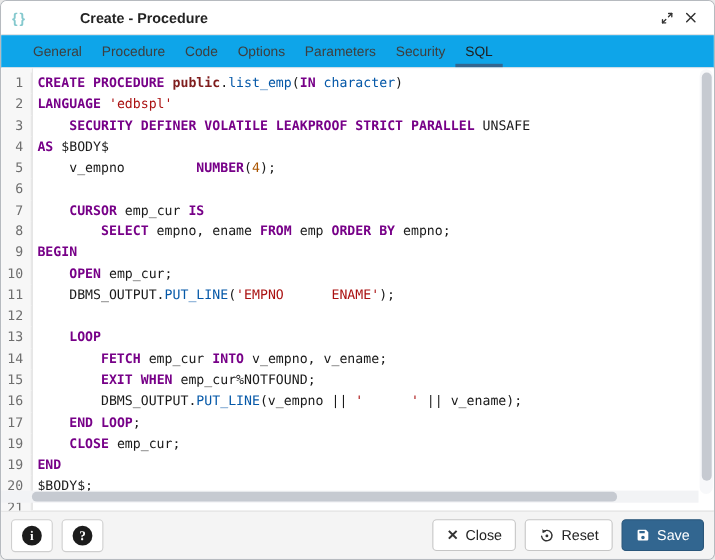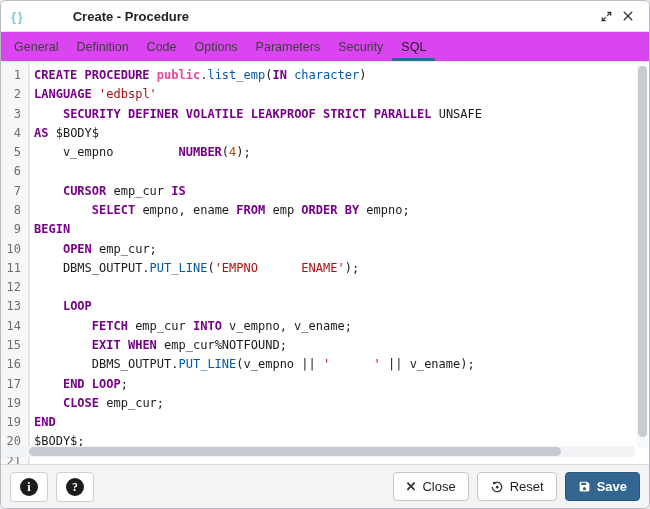--- a/index.html
+++ b/index.html
@@ -16,21 +16,21 @@
     padding:0 10px;border-bottom:1px solid #dde0e3;background:#fff;
   }
   .braces{color:var(--icon_teal,#85c9ce);font-weight:700;font-size:13px;letter-spacing:-1px;margin-right:3px;white-space:pre;}
   .title{font-size:13px;font-weight:700;color:#232323;margin-left:48px;}
   .title-spacer{flex:1;}
   .winbtn{width:22px;height:22px;display:flex;align-items:center;justify-content:center;cursor:pointer;border-radius:3px;}
   .winbtn svg{display:block;}
   
   .tabbar{
     height:30px;flex:0 0 30px;display:flex;align-items:stretch;
-    padding:0 4px;border-bottom:1px solid #e4e6e9;background:#d946ef;
+    padding:0 20px;border-bottom:1px solid #e4e6e9;background:#0ea5e9;
   }
   .tab{
     display:flex;align-items:center;padding:0 9px;font-size:12.5px;color:#3e3e3e;
     border-bottom:3px solid transparent;padding-top:3px;cursor:pointer;
   }
   .tab.active{border-bottom-color:var(--accent,#326690);color:#202020;}
   
   .editor{
     position:relative;flex:1;overflow:hidden;background:#fff;
     font-family:"DejaVu Sans Mono","Liberation Mono",monospace;
@@ -42,21 +42,21 @@
     color:var(--line_number,#6e6e6e);background:var(--gutter_bg,#f7f7f7);
     border-right:1px solid #e6e6e6;
   }
   .editor::before{ 
     content:"";position:absolute;left:0;top:0;bottom:0;width:28px;
     background:var(--gutter_bg,#f7f7f7);border-right:1px solid #e6e6e6;
   }
   .line{position:relative;}
   .lc{padding-left:5px;color:#1a1a1a;}
   .tk-kw{color:var(--keyword,#770088);font-weight:700;}
-  .tk-def{color:#ec4899;font-weight:700;}
+  .tk-def{color:#7f1d1d;font-weight:700;}
   .tk-fn{color:var(--builtin,#0558a8);}
   .tk-str{color:var(--string,#aa1111);}
   .tk-num{color:var(--number,#aa5500);}
   .tk-t{color:#1a1a1a;}
   
   .vtrack{position:absolute;top:1px;right:1px;bottom:15px;width:12px;background:#f7f8fa;border-radius:6px;}
   .vthumb{position:absolute;top:3px;right:1px;width:9px;height:96%;background:#c6cad1;border-radius:5px;}
   .htrack{position:absolute;left:0;right:14px;bottom:7px;height:11px;background:#f2f3f5;}
   .hthumb{position:absolute;left:28px;top:1px;height:9px;width:532px;background:#c6cad1;border-radius:5px;}
   
@@ -73,21 +73,21 @@
     font-size:12px;font-weight:700;display:flex;align-items:center;justify-content:center;
     font-family:"Liberation Serif",serif;line-height:1;
   }
   .footer-spacer{flex:1;}
   .btn{
     height:29px;padding:0 12px;border:1px solid #c6c6c6;border-radius:4px;background:#fff;
     font-size:13px;color:#232323;display:flex;align-items:center;gap:6px;cursor:pointer;
     font-family:"Liberation Sans",sans-serif;
   }
   .btn .x-glyph{font-size:13px;font-weight:600;color:#333;}
-  .btn.primary{background:var(--save_button_bg,#326690);border-color:#2a567a;color:#fff;font-weight:700;}
+  .btn.primary{background:var(--save_button_bg,#326690);border-color:#2a567a;color:#fff;font-weight:400;}
 </style>
 </head>
 <body>
 
 <div class="dialog">
 
   <div class="titlebar">
     <span class="braces">{ }</span>
     <span class="title">Create - Procedure</span>
     <span class="title-spacer"></span>
@@ -102,21 +102,21 @@
     <span class="winbtn">
       <svg width="12" height="12" viewBox="0 0 16 16" fill="none" stroke="#333" stroke-width="1.8" stroke-linecap="round">
         <path d="M3 3 L13 13"></path>
           <path d="M13 3 L3 13"></path>
       </svg>
     </span>
   </div>
 
   <div class="tabbar">
       <div class="tab">General</div>
-      <div class="tab">Definition</div>
+      <div class="tab">Procedure</div>
       <div class="tab">Code</div>
       <div class="tab">Options</div>
       <div class="tab">Parameters</div>
       <div class="tab">Security</div>
       <div class="tab active">SQL</div>
     </div>
 
   <div class="editor">
     <div>
         <div class="line"><span class="ln">1</span><span class="lc"><span class="tk-kw">CREATE PROCEDURE</span><span class="tk-t"> </span><span class="tk-def">public</span><span class="tk-t">.</span><span class="tk-fn">list_emp</span><span class="tk-t">(</span><span class="tk-kw">IN</span><span class="tk-t"> </span><span class="tk-fn">character</span><span class="tk-t">)</span></span></div>

